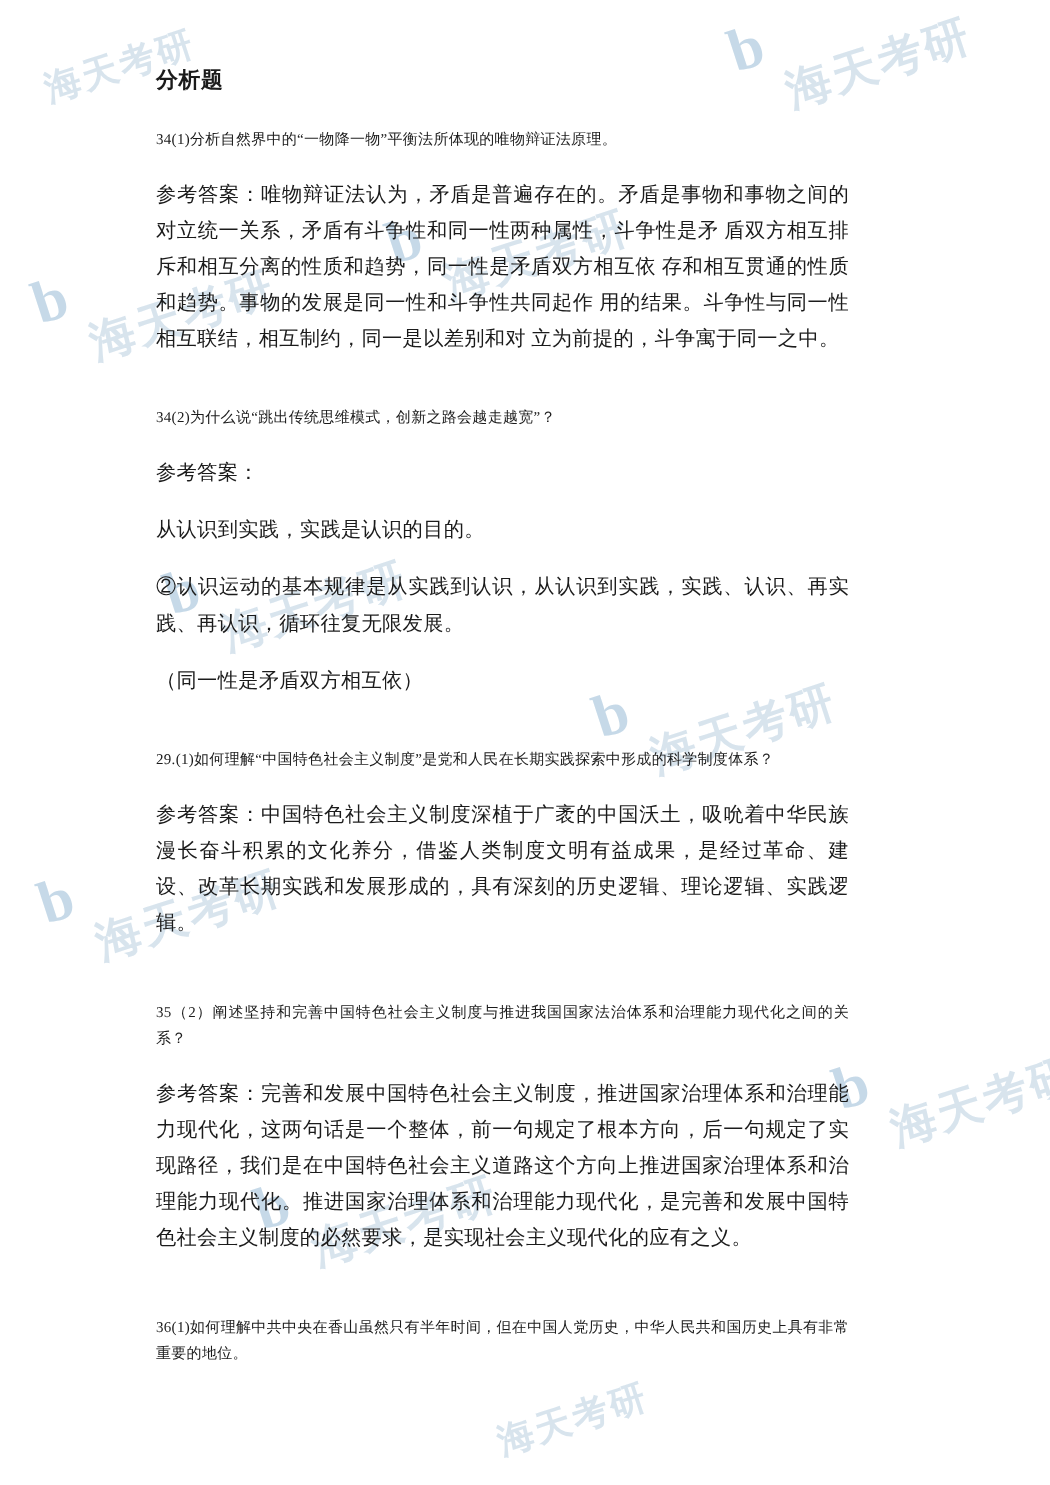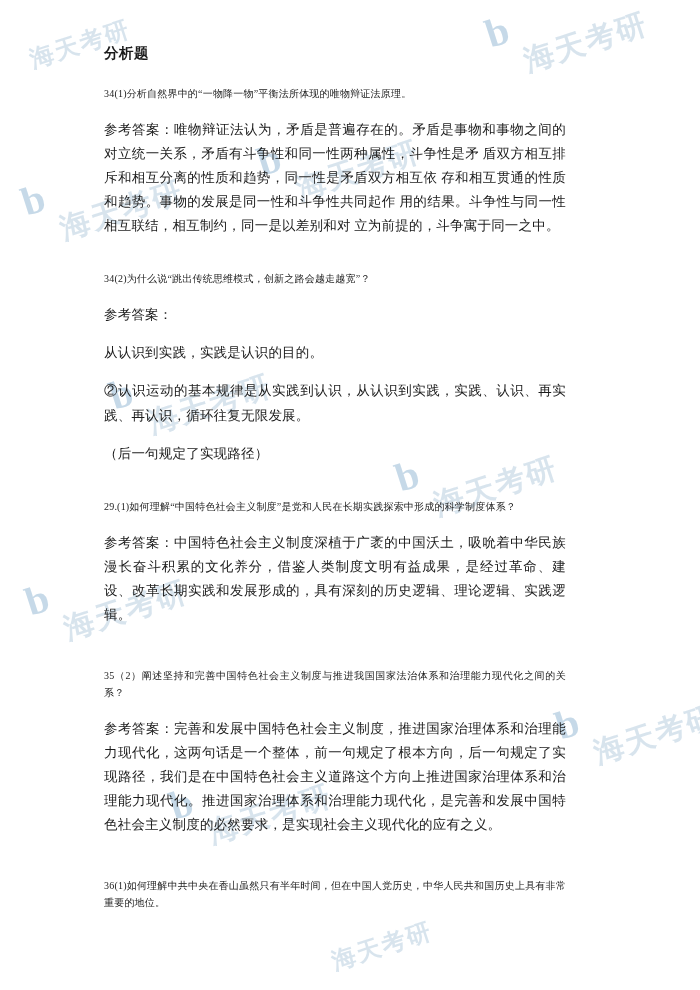--- a/index.html
+++ b/index.html
@@ -129,21 +129,21 @@
   <div class="gap-md"></div>
 
   <p class="q">34(2)为什么说“跳出传统思维模式，创新之路会越走越宽”？</p>
 
   <p class="a"><span class="lead">参考答案：</span><span></span></p>
 
   <p class="a">从认识到实践，实践是认识的目的。</p>
 
   <p class="a">②认识运动的基本规律是从实践到认识，从认识到实践，实践、认识、再实 践、再认识，循环往复无限发展。</p>
 
-  <p class="a">（后一句规定了实现路径）</p>
+  <p class="a">（同一性是矛盾双方相互依）</p>
 
   <div class="gap-md"></div>
 
   <p class="q">29.(1)如何理解“中国特色社会主义制度”是党和人民在长期实践探索中形成的科学制度体系？</p>
 
   <p class="a"><span class="lead">参考答案：</span><span>中国特色社会主义制度深植于广袤的中国沃土，吸吮着中华民族漫长奋斗积累的文化养分，借鉴人类制度文明有益成果，是经过革命、建设、改革长期实践和发展形成的，具有深刻的历史逻辑、理论逻辑、实践逻辑。</span></p>
 
   <div class="gap-lg"></div>
 
   <p class="q q-bold">35（2）阐述坚持和完善中国特色社会主义制度与推进我国国家法治体系和治理能力现代化之间的关系？</p>

